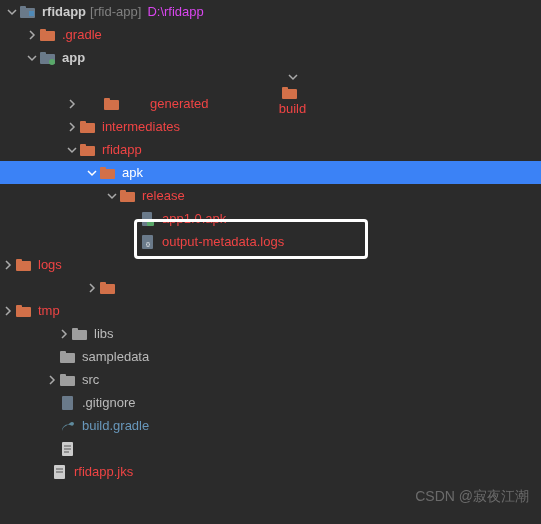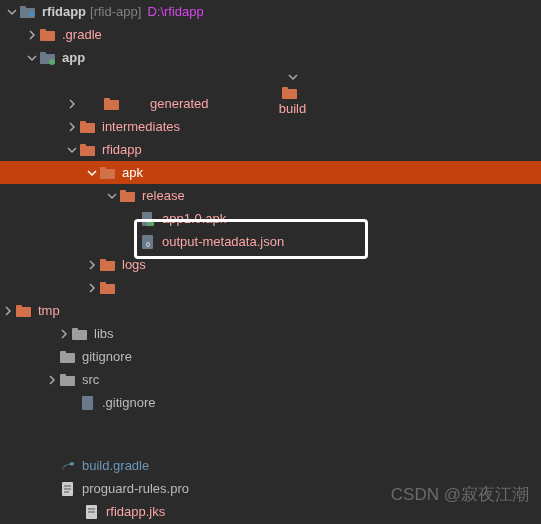--- a/index.html
+++ b/index.html
@@ -14,21 +14,21 @@
     position: relative;
     user-select: none;
   }
   .row {
     display: flex;
     align-items: center;
     height: 23px;
     white-space: nowrap;
   }
   .row.selected {
-    background: #c2410c;
+    background: #3b82f6;
   }
   .chevron {
     width: 16px;
     height: 16px;
     display: inline-flex;
     align-items: center;
     justify-content: center;
     flex-shrink: 0;
   }
   .chevron svg { display: block; }
@@ -36,37 +36,37 @@
     width: 16px;
     height: 16px;
     display: inline-flex;
     align-items: center;
     justify-content: center;
     margin-right: 6px;
     flex-shrink: 0;
   }
   .bold { font-weight: bold; }
   .label { color: #bbbbbb; }
-  .orange { color: #fca5a5; text-align: right; }
+  .orange { color: #ef4444; text-align: right; }
   .blue { color: #6897bb; }
   .lightgray { color: #d946ef; }
   .white { color: #cccccc; }
   .bracket { color: #808080; }
   .highlight-box {
     position: absolute;
     border: 3px solid #ffffff;
     border-radius: 4px;
     pointer-events: none;
   }
   .watermark {
     position: absolute;
     right: 12px;
     bottom: 18px;
     color: rgba(170,170,170,0.5);
-    font-size: 17px;
+    font-size: 14px;
   }
 </style>
 </head>
 <body>
 
 <div class="row" style="padding-left:4px;">
   <span class="chevron">
       <svg width="10" height="10" viewBox="0 0 10 10">
         <path d="M1 3 L5 7 L9 3" stroke="#aaaaaa" stroke-width="1.5" fill="none"></path>
       </svg>
@@ -214,24 +214,24 @@
   <span class="orange">app1.0.apk</span>
 </div>
 
 <div class="row" style="padding-left:140px;">
   <span class="icon">
       <svg width="14" height="16">
         <rect x="1" y="1" width="11" height="14" fill="#6a7a8a" rx="1"></rect>
         <text x="7" y="12" font-size="6" fill="#fff" text-anchor="middle">{}</text>
       </svg>
     </span>
-  <span class="orange">output-metadata.json</span>
-</div>
-
-<div class="row" style="padding-left:84px;">
+  <span class="orange">output-metadata.logs</span>
+</div>
+
+<div class="row" style="">
   <span class="chevron">
       <svg width="10" height="10" viewBox="0 0 10 10">
         <path d="M3 1 L7 5 L3 9" stroke="#aaaaaa" stroke-width="1.5" fill="none"></path>
       </svg>
     </span>
   <span class="icon">
       <svg width="16" height="14">
         <rect x="0" y="3" width="15" height="10" fill="#d27049" rx="1"></rect>
         <rect x="0" y="1" width="6" height="4" fill="#d27049" rx="1"></rect>
       </svg>
@@ -283,69 +283,68 @@
   <span class="label">libs</span>
 </div>
 
 <div class="row" style="padding-left:60px;">
   <span class="icon">
       <svg width="16" height="14">
         <rect x="0" y="3" width="15" height="10" fill="#9e9e9e" rx="1"></rect>
         <rect x="0" y="1" width="6" height="4" fill="#9e9e9e" rx="1"></rect>
       </svg>
     </span>
-  <span class="label">gitignore</span>
+  <span class="label">sampledata</span>
 </div>
 
 <div class="row" style="padding-left:44px;">
   <span class="chevron">
       <svg width="10" height="10" viewBox="0 0 10 10">
         <path d="M3 1 L7 5 L3 9" stroke="#aaaaaa" stroke-width="1.5" fill="none"></path>
       </svg>
     </span>
   <span class="icon">
       <svg width="16" height="14">
         <rect x="0" y="3" width="15" height="10" fill="#9e9e9e" rx="1"></rect>
         <rect x="0" y="1" width="6" height="4" fill="#9e9e9e" rx="1"></rect>
       </svg>
     </span>
   <span class="label">src</span>
 </div>
 
-<div class="row" style="padding-left:80px;">
+<div class="row" style="padding-left:60px;">
   <span class="icon">
       <svg width="14" height="16">
         <rect x="1" y="1" width="11" height="14" fill="#6a7a8a" rx="1"></rect>
       </svg>
     </span>
   <span class="label">.gitignore</span>
 </div>
 
-<div class="row" style="padding-left:60px;margin-top:40px;">
+<div class="row" style="padding-left:60px;">
   <span class="icon">
       <svg width="16" height="14">
         <path d="M2 10 Q5 4 10 6 Q14 8 14 4 Q12 2 10 4 Q8 6 4 8 Q2 10 2 12" fill="#5f8b9e"></path>
       </svg>
     </span>
   <span class="blue">build.gradle</span>
 </div>
 
 <div class="row" style="padding-left:60px;">
   <span class="icon">
       <svg width="14" height="16">
         <rect x="1" y="1" width="11" height="14" fill="#cccccc" rx="1"></rect>
         <line x1="3" y1="5" x2="10" y2="5" stroke="#555"></line>
         <line x1="3" y1="8" x2="10" y2="8" stroke="#555"></line>
         <line x1="3" y1="11" x2="8" y2="11" stroke="#555"></line>
       </svg>
     </span>
-  <span class="label">proguard-rules.pro</span>
-</div>
-
-<div class="row" style="padding-left:84px;">
+</div>
+
+<div class="row" style="padding-left:52px;">
   <span class="icon">
       <svg width="14" height="16">
         <rect x="1" y="1" width="11" height="14" fill="#cccccc" rx="1"></rect>
         <line x1="3" y1="5" x2="10" y2="5" stroke="#555"></line>
         <line x1="3" y1="8" x2="10" y2="8" stroke="#555"></line>
       </svg>
     </span>
   <span class="orange">rfidapp.jks</span>
 </div>
 

